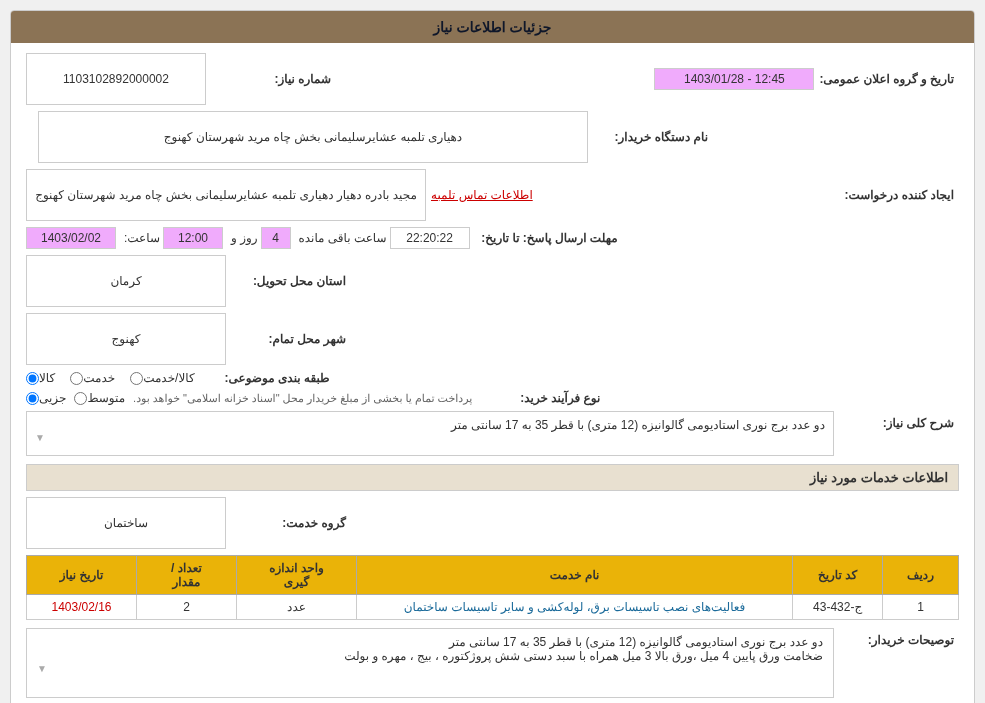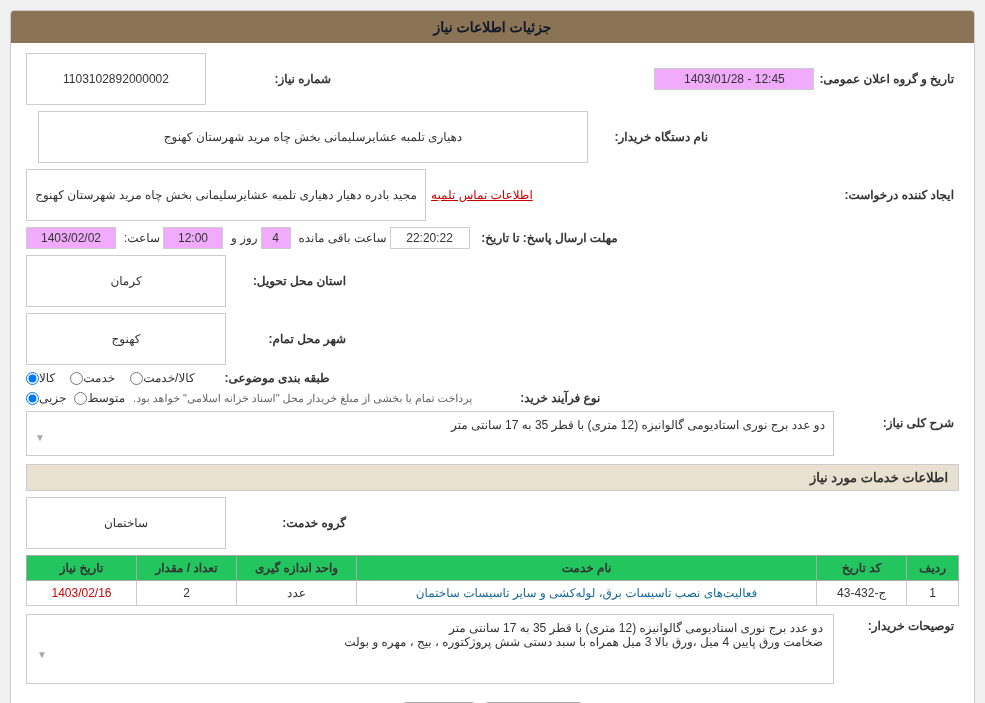--- a/index.html
+++ b/index.html
@@ -126,23 +126,23 @@
       color: #666;
       font-size: 11px;
     }
     .services-table {
       width: 100%;
       border-collapse: collapse;
       margin-top: 5px;
       margin-bottom: 8px;
     }
     .services-table th {
-      background: #22c55e;
+      background: #eab308;
       border: 1px solid #aaa;
-      padding: 5px 12px;
+      padding: 5px 24px;
       text-align: center;
       font-weight: bold;
     }
     .services-table td {
       border: 1px solid #ccc;
       padding: 5px 8px;
       text-align: center;
     }
     .service-name-cell {
       color: #1a6a9a;

